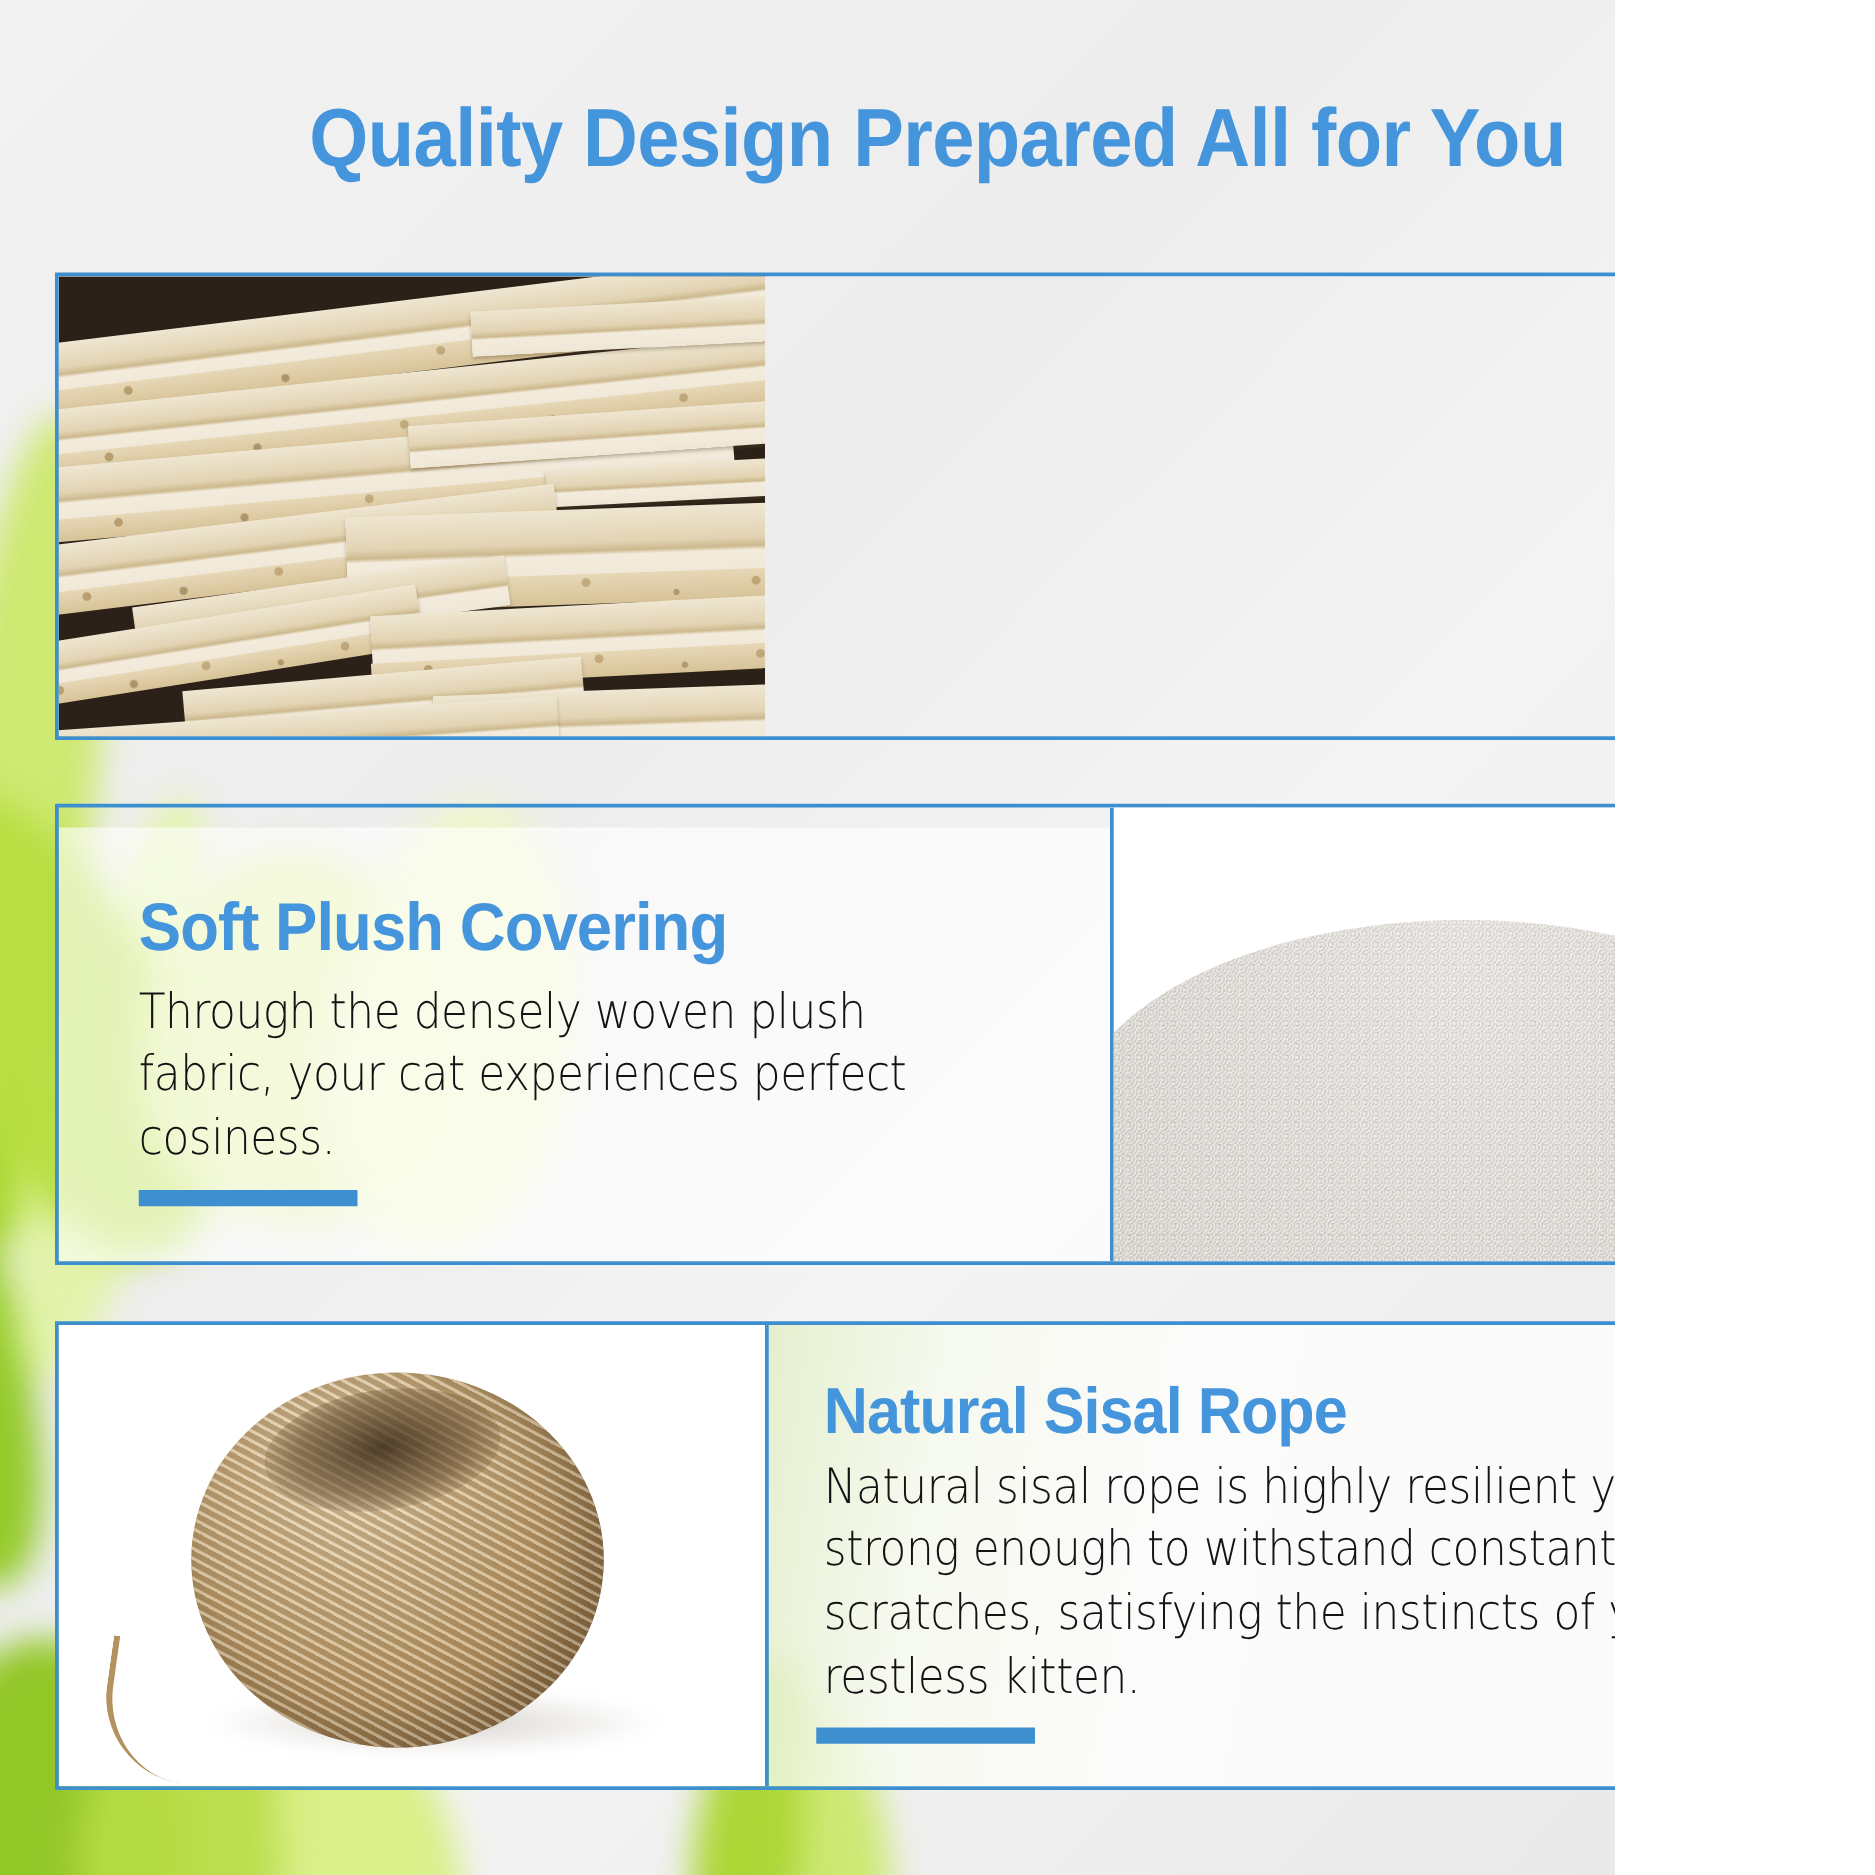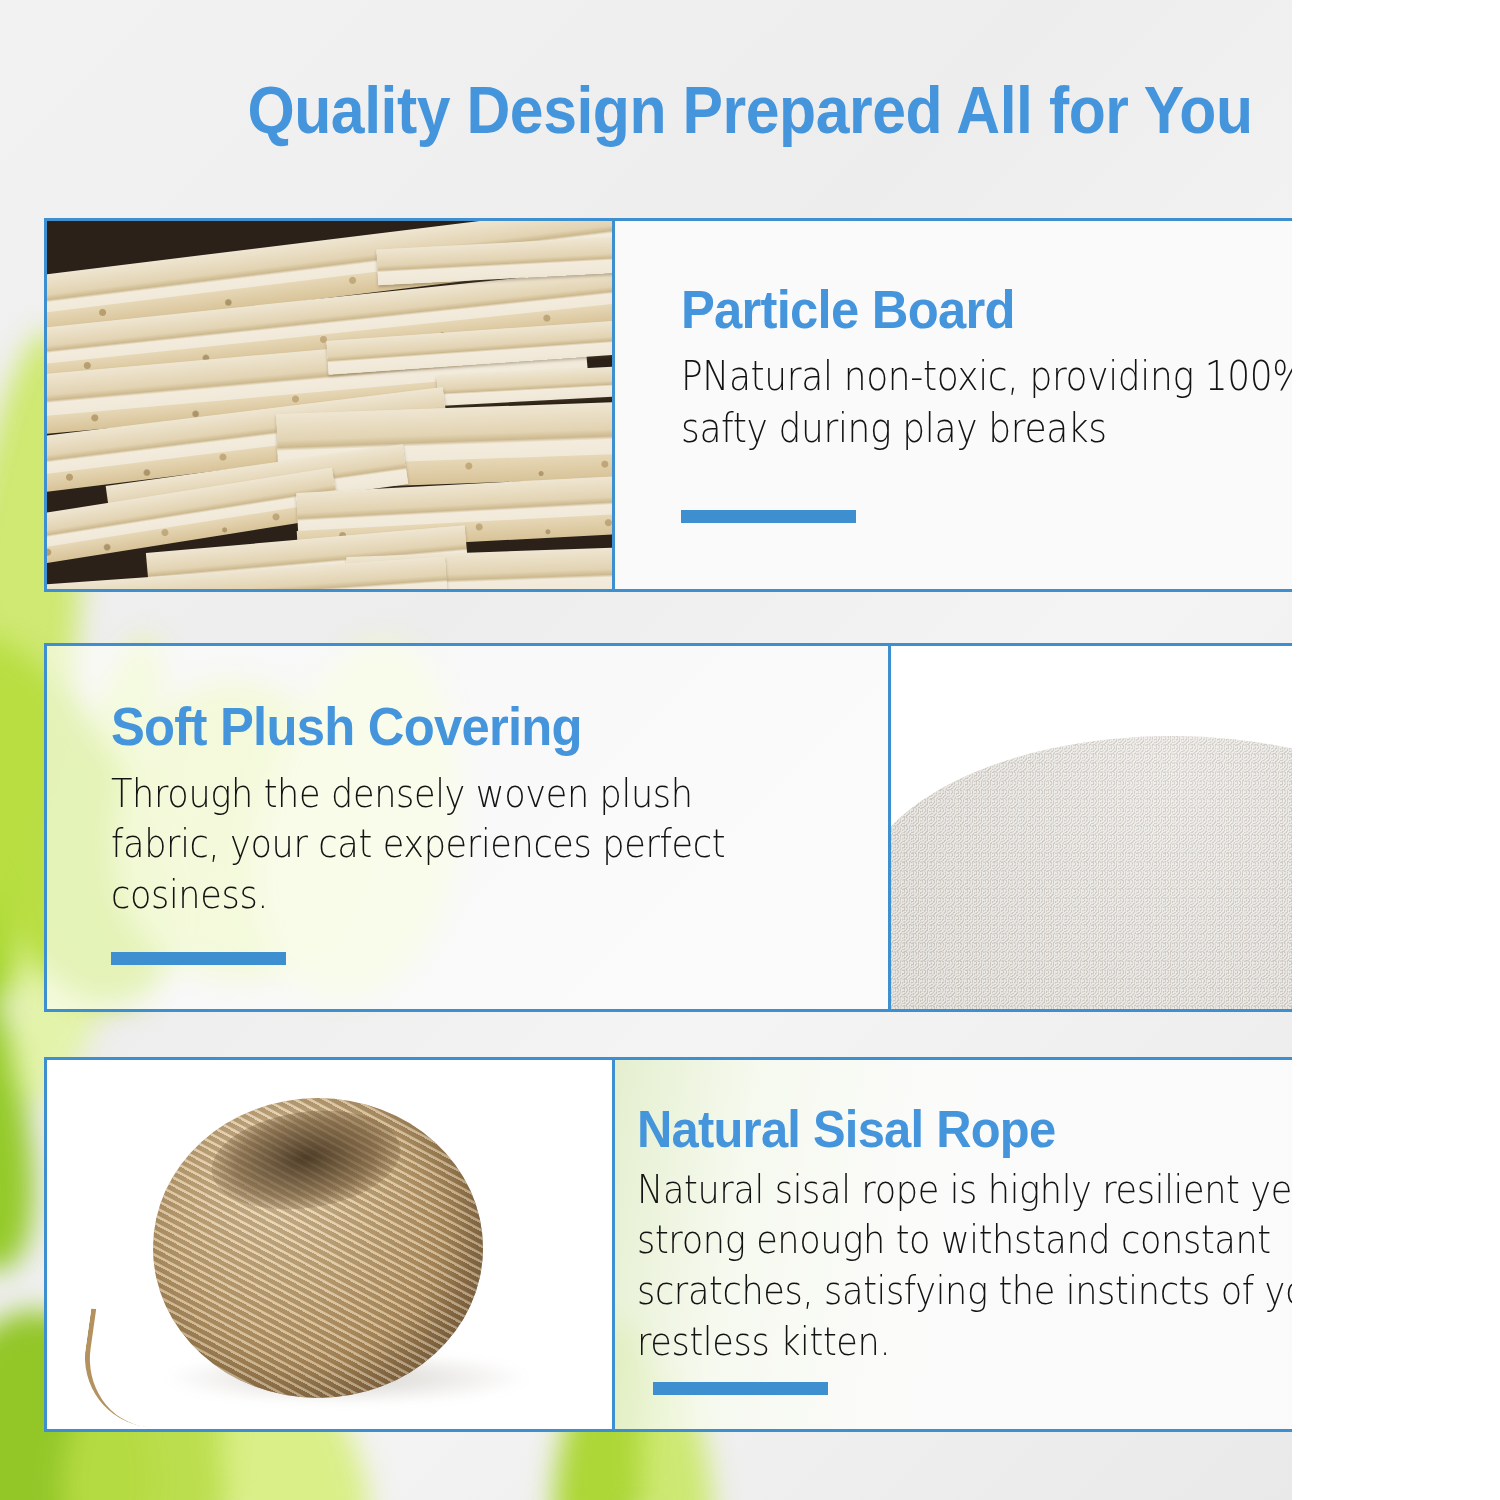--- a/index.html
+++ b/index.html
@@ -54,30 +54,30 @@
   #card-particle-board { left:44px; top:218px;  width:1411px; height:374px; }
   #card-plush-covering { left:44px; top:643px;  width:1411px; height:369px; }
   #card-sisal-rope     { left:44px; top:1057px; width:1411px; height:375px; }
 
   .pane-media { position:relative; overflow:hidden; background:#fff; }
   .pane-text  { position:relative; overflow:hidden; }
 
   #card-particle-board .pane-media { width:565px; }
   #card-particle-board .pane-text  { width:840px; border-left:3px solid #3e8fd0; background:#fafafa; }
 
-  #card-plush-covering .pane-text  { width:841px; background:rgba(255,255,255,.62); }
+  #card-plush-covering .pane-text  { width:841px; background:rgba(255,255,255,.62);margin-top:16px; }
   #card-plush-covering .pane-media { width:564px; border-left:3px solid #3e8fd0; }
 
   #card-sisal-rope .pane-media { width:565px; }
   #card-sisal-rope .pane-text  { width:840px; border-left:3px solid #3e8fd0;
     background:linear-gradient(100deg,rgba(226,238,200,.85) 0%,rgba(246,250,238,.9) 16%,#fbfbfa 36%,#fafafa 100%); }
 
   .textwrap { padding:60px 0 0 66px; position:relative; height:100%; }
   #card-plush-covering .textwrap { padding-top:52px; padding-left:64px; }
-  #card-sisal-rope .textwrap     { padding-top:42px; padding-left:22px; }
+  #card-sisal-rope .textwrap     { padding-top:42px; padding-left:44px; }
 
   .card-title {
     font-family:"Liberation Sans", sans-serif;
     font-weight:bold;
     color:#4595dc;
     font-size:54px;
     letter-spacing:-0.8px;
     transform:scaleX(.94);
     transform-origin:left center;
     white-space:nowrap;
@@ -229,27 +229,20 @@
         <div class="slab" style="left:-40px;  top:272px; width:330px; height:38px;  transform:rotate(-9deg);"></div>
         <div class="chipface" style="left:-40px; top:306px; width:330px; height:16px; transform:rotate(-9deg);"></div>
         <div class="slab" style="left:250px;  top:262px; width:380px; height:44px;  transform:rotate(-3deg);"></div>
         <div class="chipface" style="left:250px; top:300px; width:380px; height:20px; transform:rotate(-3deg);"></div>
         <div class="slab" style="left:100px;  top:318px; width:320px; height:40px;  transform:rotate(-5deg);"></div>
         <div class="slab" style="left:300px;  top:330px; width:340px; height:46px;  transform:rotate(-2deg);"></div>
         <div class="slab" style="left:-20px;  top:350px; width:420px; height:40px;  transform:rotate(-4deg);"></div>
       </div>
     </div>
 
-    <div class="pane-text">
-      <div class="textwrap">
-        <div class="card-title">Particle Board</div>
-        <div class="card-body">PNatural non-toxic, providing 100% safty during play breaks</div>
-      </div>
-      <div class="accent-bar"></div>
-    </div>
   </div>
 
   <div class="card" id="card-plush-covering">
 
     <div class="pane-text">
       <div class="textwrap">
         <div class="card-title">Soft Plush Covering</div>
         <div class="card-body">Through the densely woven plush fabric, your cat experiences perfect cosiness.</div>
       </div>
       <div class="accent-bar"></div>

